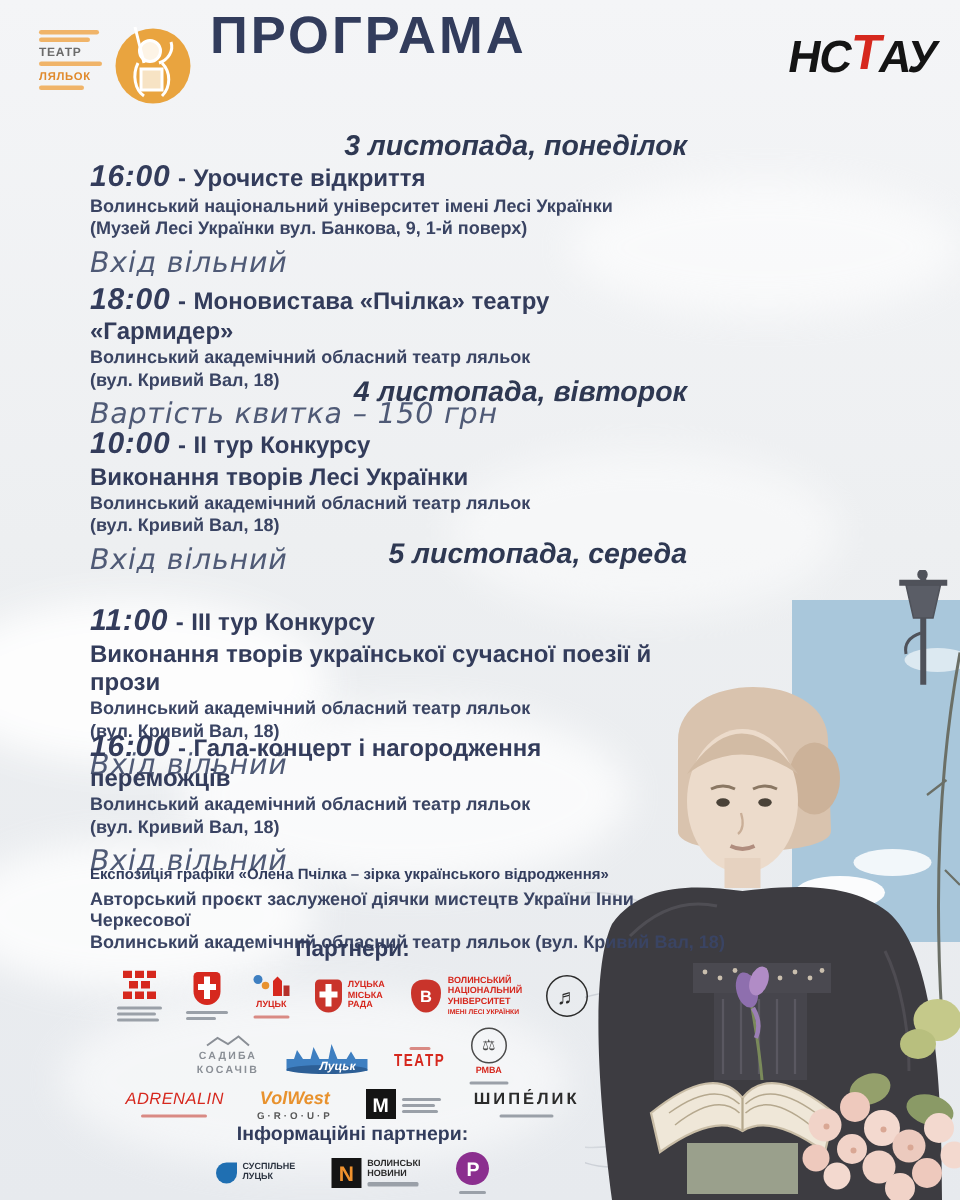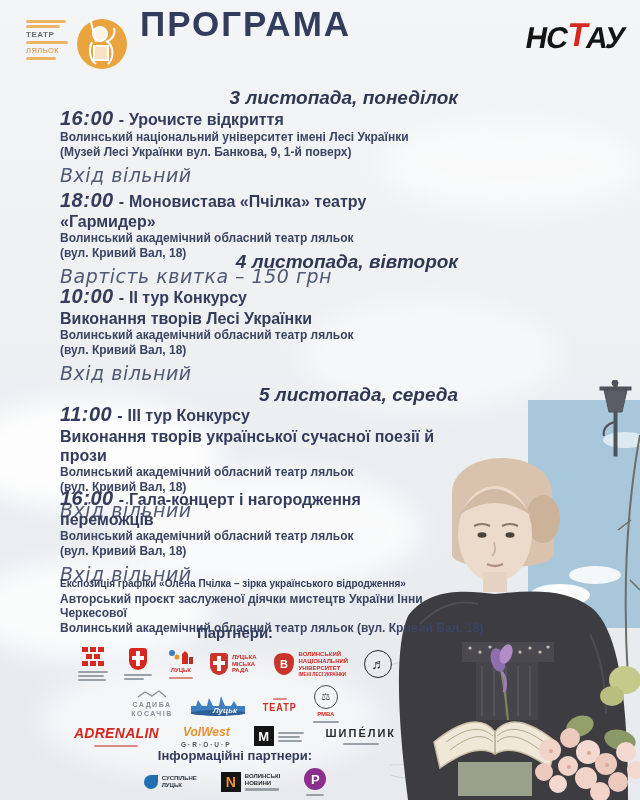--- a/index.html
+++ b/index.html
@@ -13,21 +13,21 @@
   .c3{left:-30px;top:560px;width:240px;height:100px;opacity:.8;}
   .c4{left:380px;top:120px;width:260px;height:90px;opacity:.6;}
   .c5{left:40px;top:660px;width:340px;height:120px;opacity:.55;}
   .c6{left:300px;top:300px;width:260px;height:110px;opacity:.5;}
 
   
   .logo-left{position:absolute;left:26px;top:8px;width:104px;height:60px;}
   .wordcloud{position:absolute;left:0;top:10px;width:46px;}
   .wordcloud .bar{height:3px;background:#f0b469;border-radius:2px;margin:2px 0;}
   .word-top{font-size:8px;font-weight:800;color:#6b6b6b;letter-spacing:.5px;}
-  .word-bottom{font-size:7.5px;font-weight:400;color:#e08a2d;letter-spacing:.5px;}
+  .word-bottom{font-size:7.5px;font-weight:700;color:#e08a2d;letter-spacing:.5px;}
   .orange-circle{position:absolute;left:44px;top:4px;}
 
   .title-wrap{position:absolute;left:140px;top:6px;width:370px;text-align:left;}
   .title{font-size:35px;font-weight:800;letter-spacing:2px;color:#323c5c;line-height:1.05;}
   .subtitle{font-size:15px;font-weight:700;color:#323c5c;line-height:1.3;margin-top:2px;}
 
   .logo-right{position:absolute;right:10px;top:18px;width:110px;text-align:center;transform:skewX(-10deg);font-weight:800;color:#141414;font-size:30px;letter-spacing:-1px;white-space:nowrap;}
   .logo-right .accent{color:#d6281e;font-size:33px;position:relative;top:-2px;}
 
   
@@ -55,21 +55,21 @@
   .plogo-h{display:flex;align-items:center;gap:4px;}
   .tbar{height:2.5px;background:#9aa0a8;border-radius:1px;margin-top:1.5px;}
   .tbar.red{background:#d98a84;}
   .tinytxt{font-size:6px;font-weight:700;line-height:1.15;}
   .red{color:#d6281e;}
   .shield{width:18px;height:22px;background:#d6281e;border-radius:3px 3px 9px 9px;position:relative;}
   .shield:before{content:"";position:absolute;left:7px;top:3px;width:4px;height:15px;background:#fff;}
   .shield:after{content:"";position:absolute;left:3px;top:8px;width:12px;height:4px;background:#fff;}
   .circle-emblem{width:26px;height:26px;border:1.5px solid #2b2b2b;border-radius:50%;display:flex;align-items:center;justify-content:center;font-size:14px;color:#2b2b2b;}
   .rmva-circle{width:22px;height:22px;border:1.3px solid #4a4a4a;border-radius:50%;display:flex;align-items:center;justify-content:center;font-size:10px;color:#4a4a4a;}
-  .adren{font-size:14px;font-weight:700;font-style:italic;color:#d6281e;letter-spacing:.3px;}
+  .adren{font-size:11px;font-weight:400;font-style:italic;color:#d6281e;letter-spacing:.3px;}
   .volwest{font-size:12px;font-weight:800;font-style:italic;color:#e8922e;}
   .volwest-sub{font-size:6.5px;font-weight:700;color:#5a5a5a;letter-spacing:2px;}
   .mblock{width:20px;height:20px;background:#141414;color:#fff;display:flex;align-items:center;justify-content:center;font-weight:800;font-size:13px;}
   .shype{font-size:11px;font-weight:700;color:#2b2b2b;letter-spacing:2px;}
   .susp-dot{width:14px;height:14px;background:#1f6fb2;border-radius:50% 0 50% 50%;}
   .nblock{width:20px;height:20px;background:#141414;display:flex;align-items:center;justify-content:center;color:#f0922e;font-weight:800;font-size:14px;}
   .insider{font-size:10px;font-weight:800;color:#2b2b2b;letter-spacing:.5px;}
   .media{font-size:10px;font-weight:800;color:#d6281e;letter-spacing:.5px;}
   .pcirc{width:22px;height:22px;background:#8b2f8f;border-radius:50%;display:flex;align-items:center;justify-content:center;color:#fff;font-weight:800;font-size:13px;}
   .lutsk-blue{position:relative;width:58px;height:20px;}
@@ -225,21 +225,21 @@
   <div class="abs day" style="top:252px">4 листопада, вівторок</div>
 
   <div class="abs" style="top:284px">
     <div class="head"><span class="time">10:00</span><span class="dash">-</span><span class="etitle">II тур Конкурсу</span></div>
     <div class="esub">Виконання творів Лесі Українки</div>
     <div class="venue">Волинський академічний обласний театр ляльок</div>
     <div class="venue">(вул. Кривий Вал, 18)</div>
     <div class="note">Вхід вільний</div>
   </div>
 
-  <div class="abs day" style="top:385px">5 листопада, середа</div>
+  <div class="abs day" style="top:360px">5 листопада, середа</div>
 
   <div class="abs" style="top:402px">
     <div class="head"><span class="time">11:00</span><span class="dash">-</span><span class="etitle">III тур Конкурсу</span></div>
     <div class="esub">Виконання творів української сучасної поезії й прози</div>
     <div class="venue">Волинський академічний обласний театр ляльок</div>
     <div class="venue">(вул. Кривий Вал, 18)</div>
     <div class="note">Вхід вільний</div>
   </div>
 
   <div class="abs" style="top:486px">

